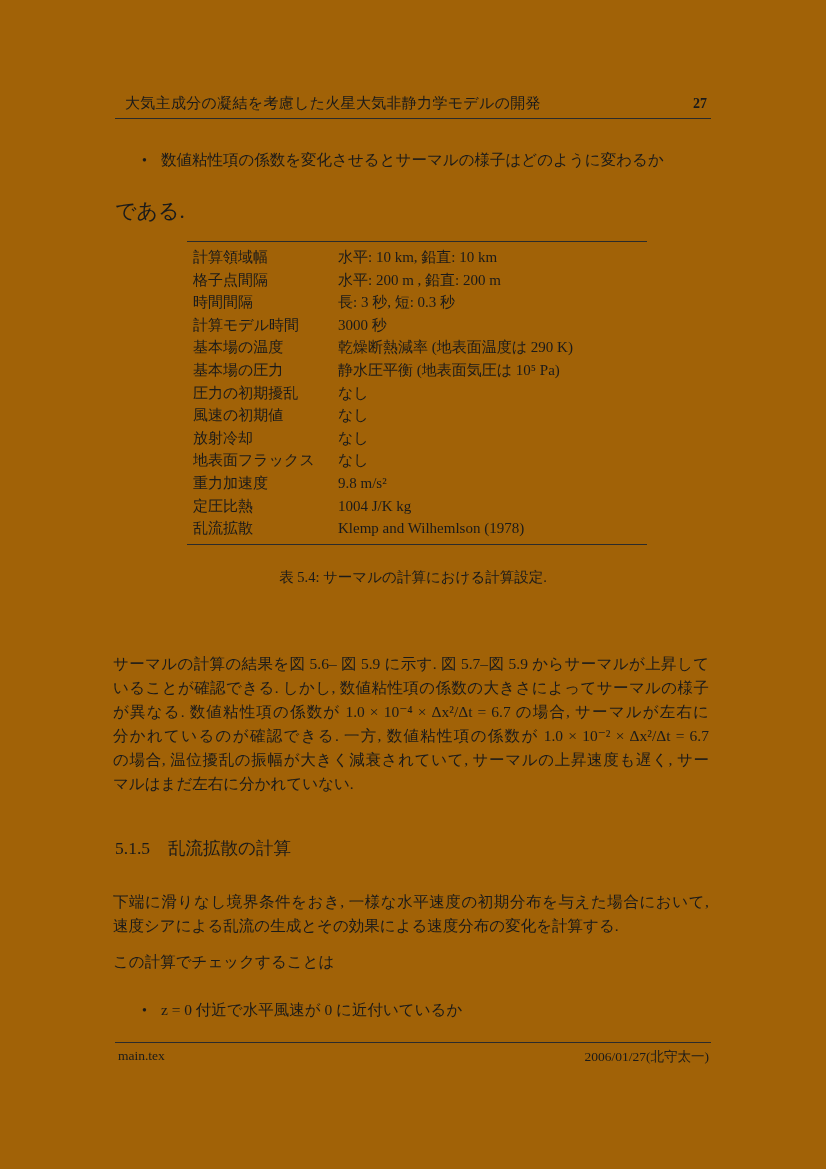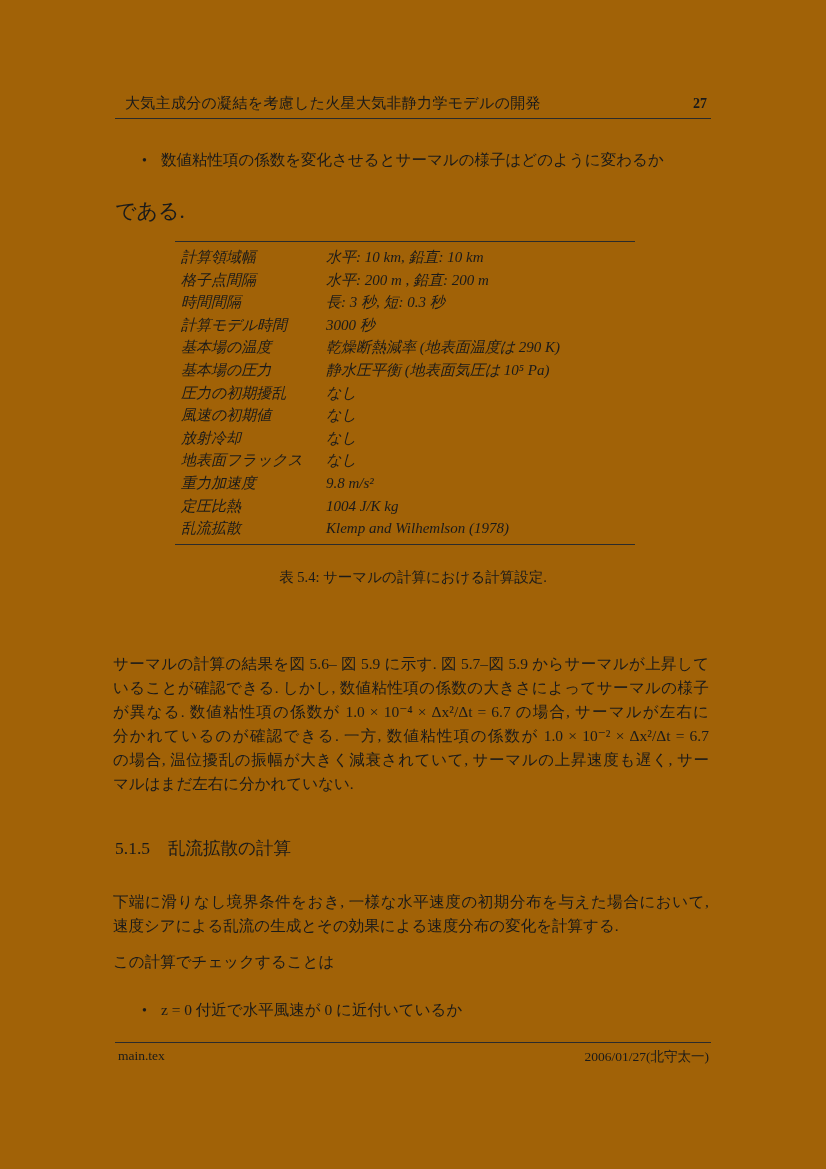--- a/index.html
+++ b/index.html
@@ -22,23 +22,23 @@
 
   
   .bullet-item { position:absolute; left:142px; font-size:15.5px; line-height:20px; }
   .bullet-marker { display:inline-block; width:15px; }
   .bullet-marker::before { content:"•"; font-size:14px; }
 
   .lead-line { position:absolute; left:115px; top:197px; font-size:21px; }
 
   
   .settings-table {
-    position:absolute; left:175px; top:241px; width:460px;
+    position:absolute; left:187px; top:241px; width:460px;
     border-top:1.5px solid #2b2b2b; border-bottom:1.5px solid #2b2b2b;
-    padding:4px 0 4px 0; box-sizing:border-box;font-style:italic;
+    padding:4px 0 4px 0; box-sizing:border-box;
   }
   .t-row { display:flex; line-height:22.6px; height:22.6px; white-space:nowrap; }
   .t-label { width:145px; padding-left:6px; font-size:15px; flex:none; }
   .t-value { font-size:15px; }
 
   .table-caption {
     position:absolute; left:115px; top:568px; width:596px;
     text-align:center; font-size:14.5px;
   }
 

